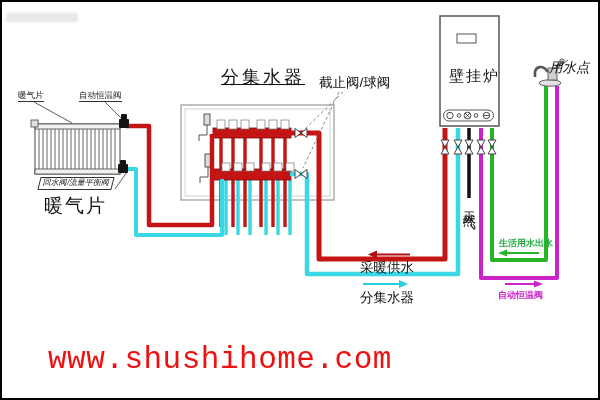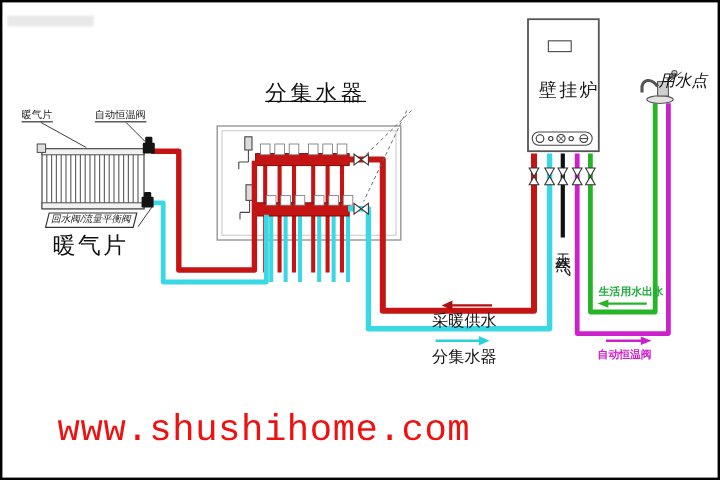--- a/index.html
+++ b/index.html
@@ -177,20 +177,21 @@
   </svg>
 
   <div id="watermark-smudge"></div>
 
   <div class="lbl lbl-sm underl" style="left:16px;top:89px;">暖气片</div>
   <div class="lbl lbl-sm underl" style="left:77px;top:89px;">自动恒温阀</div>
   <div class="lbl" id="return-valve-label" style="left:37px;top:175px;">回水阀/流量平衡阀</div>
   <div class="lbl" id="radiator-big-label" style="left:42px;top:194px;">暖气片</div>
 
   <div class="lbl lbl-lg" style="left:219px;top:66px;text-decoration:underline;">分集水器</div>
+  <div class="lbl lbl-md" style="left:317px;top:74px;">截止阀/球阀</div>
 
   <div class="lbl" id="boiler-label" style="left:447px;top:66px;">壁挂炉</div>
   <div class="lbl lbl-md" style="left:547px;top:59px;font-weight:500;font-style:italic;">用水点</div>
 
   <div class="lbl lbl-md" style="left:358px;top:232px;font-weight:500;margin-top:27px;">采暖供水</div>
   <div class="lbl lbl-md" style="left:358px;top:289px;font-weight:500;">分集水器</div>
   <div class="lbl" id="natural-gas-label" style="left:459px;top:198px;">天然气</div>
   <div class="lbl" id="domestic-out-label" style="left:497px;top:237px;">生活用水出水</div>
   <div class="lbl" id="domestic-in-label" style="left:496px;top:289px;">自动恒温阀</div>
 

